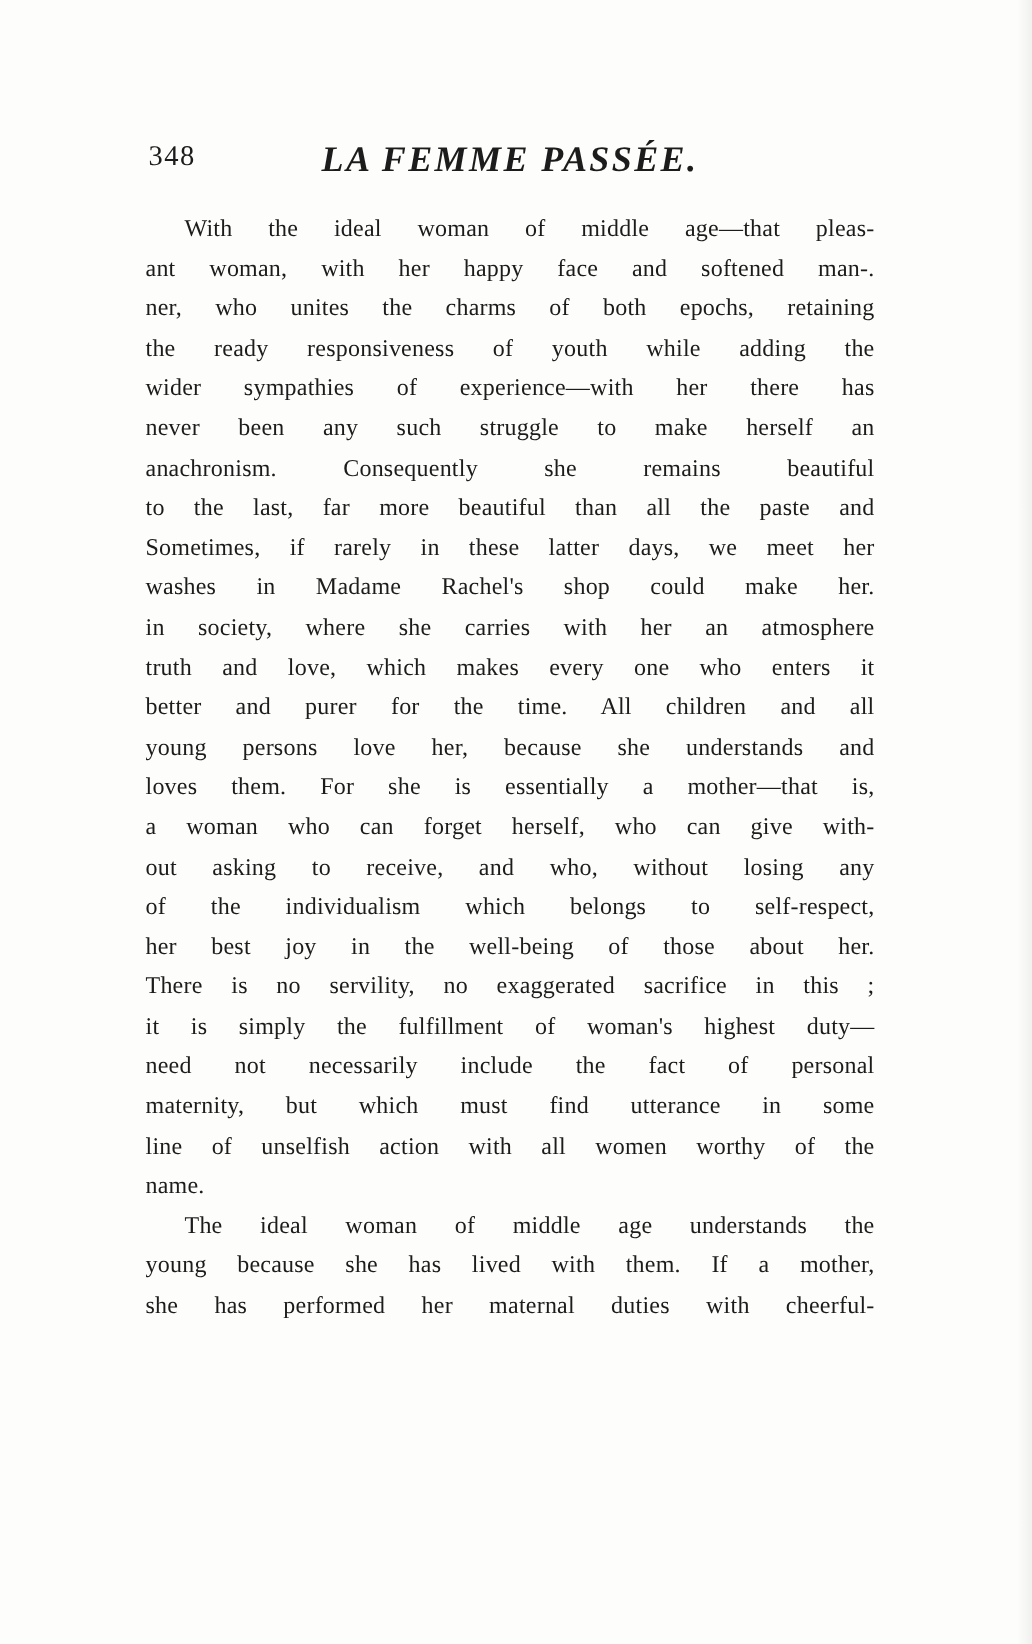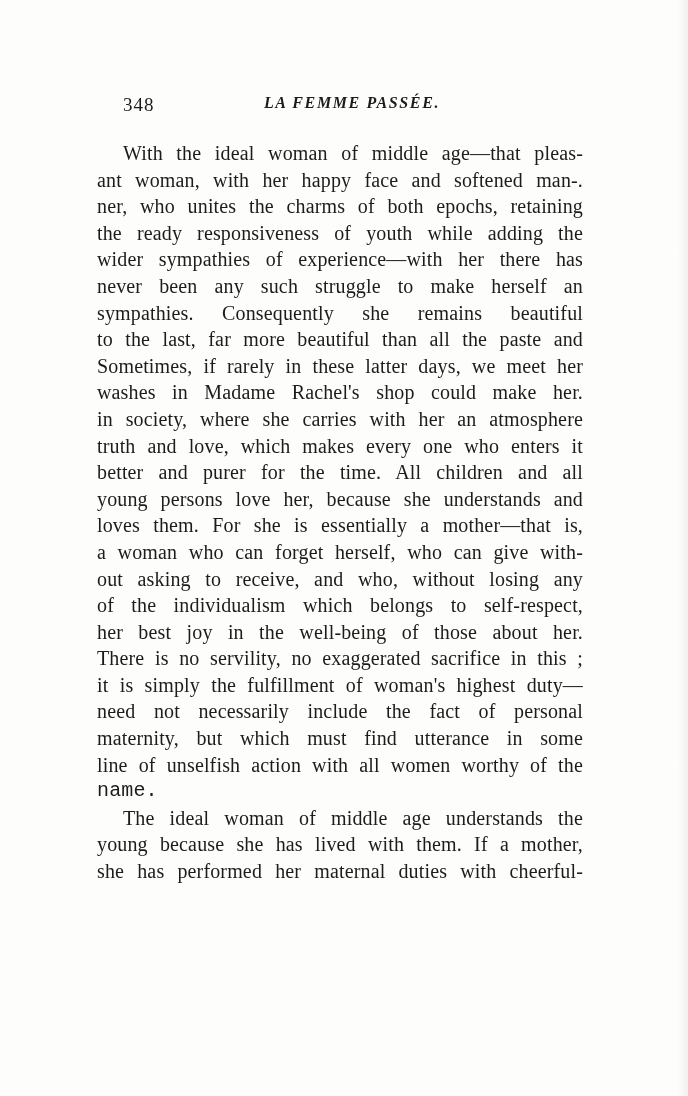--- a/index.html
+++ b/index.html
@@ -21,53 +21,51 @@
   .content {
     position: absolute;
     left: 97px;
     top: 93px;
     width: 486px;
   }
   .running-header {
     position: relative;
     height: 26px;
     margin-bottom: 21px;
-    margin-left: 24px;
   }
   .page-number {
     position: absolute;
     left: 2px;
     top: 1px;
     font-size: 19px;
     letter-spacing: 1px;
   }
   .running-title {
     text-align: center;
     font-style: italic;
     font-weight: bold;
-    font-size: 16px;
+    font-size: 24px;
     letter-spacing: 1.6px;
     padding-top: 1px;
   }
   .body-text .line {
-    font-size: 20px;
+    font-size: 16px;
     line-height: 26.6px;
     letter-spacing: 0.15px;
     text-align: justify;
     text-align-last: justify;
     text-justify: inter-word;
     white-space: normal;
   }
   .body-text .line.indent {
     text-indent: 26px;
   }
   .body-text .line.flush-left {
     text-align: right;
     text-align-last: left;
-    font-family: Liberation Mono, monospace;
   }
 </style>
 </head>
 <body>
 
 <div class="page">
   <div class="content">
 
     <div class="running-header">
       <span class="page-number">348</span>
@@ -76,21 +74,21 @@
 
     <div class="body-text">
 
       <div class="paragraph">
         <div class="line indent">With the ideal woman of middle age—that pleas-</div>
         <div class="line">ant woman, with her happy face and softened man-.</div>
         <div class="line">ner, who unites the charms of both epochs, retaining</div>
         <div class="line">the ready responsiveness of youth while adding the</div>
         <div class="line">wider sympathies of experience—with her there has</div>
         <div class="line">never been any such struggle to make herself an</div>
-        <div class="line">sympathies.  Consequently she remains beautiful</div>
+        <div class="line">anachronism.  Consequently she remains beautiful</div>
         <div class="line">to the last, far more beautiful than all the paste and</div>
         <div class="line">Sometimes, if rarely in these latter days, we meet her</div>
         <div class="line">washes in Madame Rachel's shop could make her.</div>
         <div class="line">in society, where she carries with her an atmosphere</div>
         <div class="line">truth and love, which makes every one who enters it</div>
         <div class="line">better and purer for the time.  All children and all</div>
         <div class="line">young persons love her, because she understands and</div>
         <div class="line">loves them.  For she is essentially a mother—that is,</div>
         <div class="line">a woman who can forget herself, who can give with-</div>
         <div class="line">out asking to receive, and who, without losing any</div>

